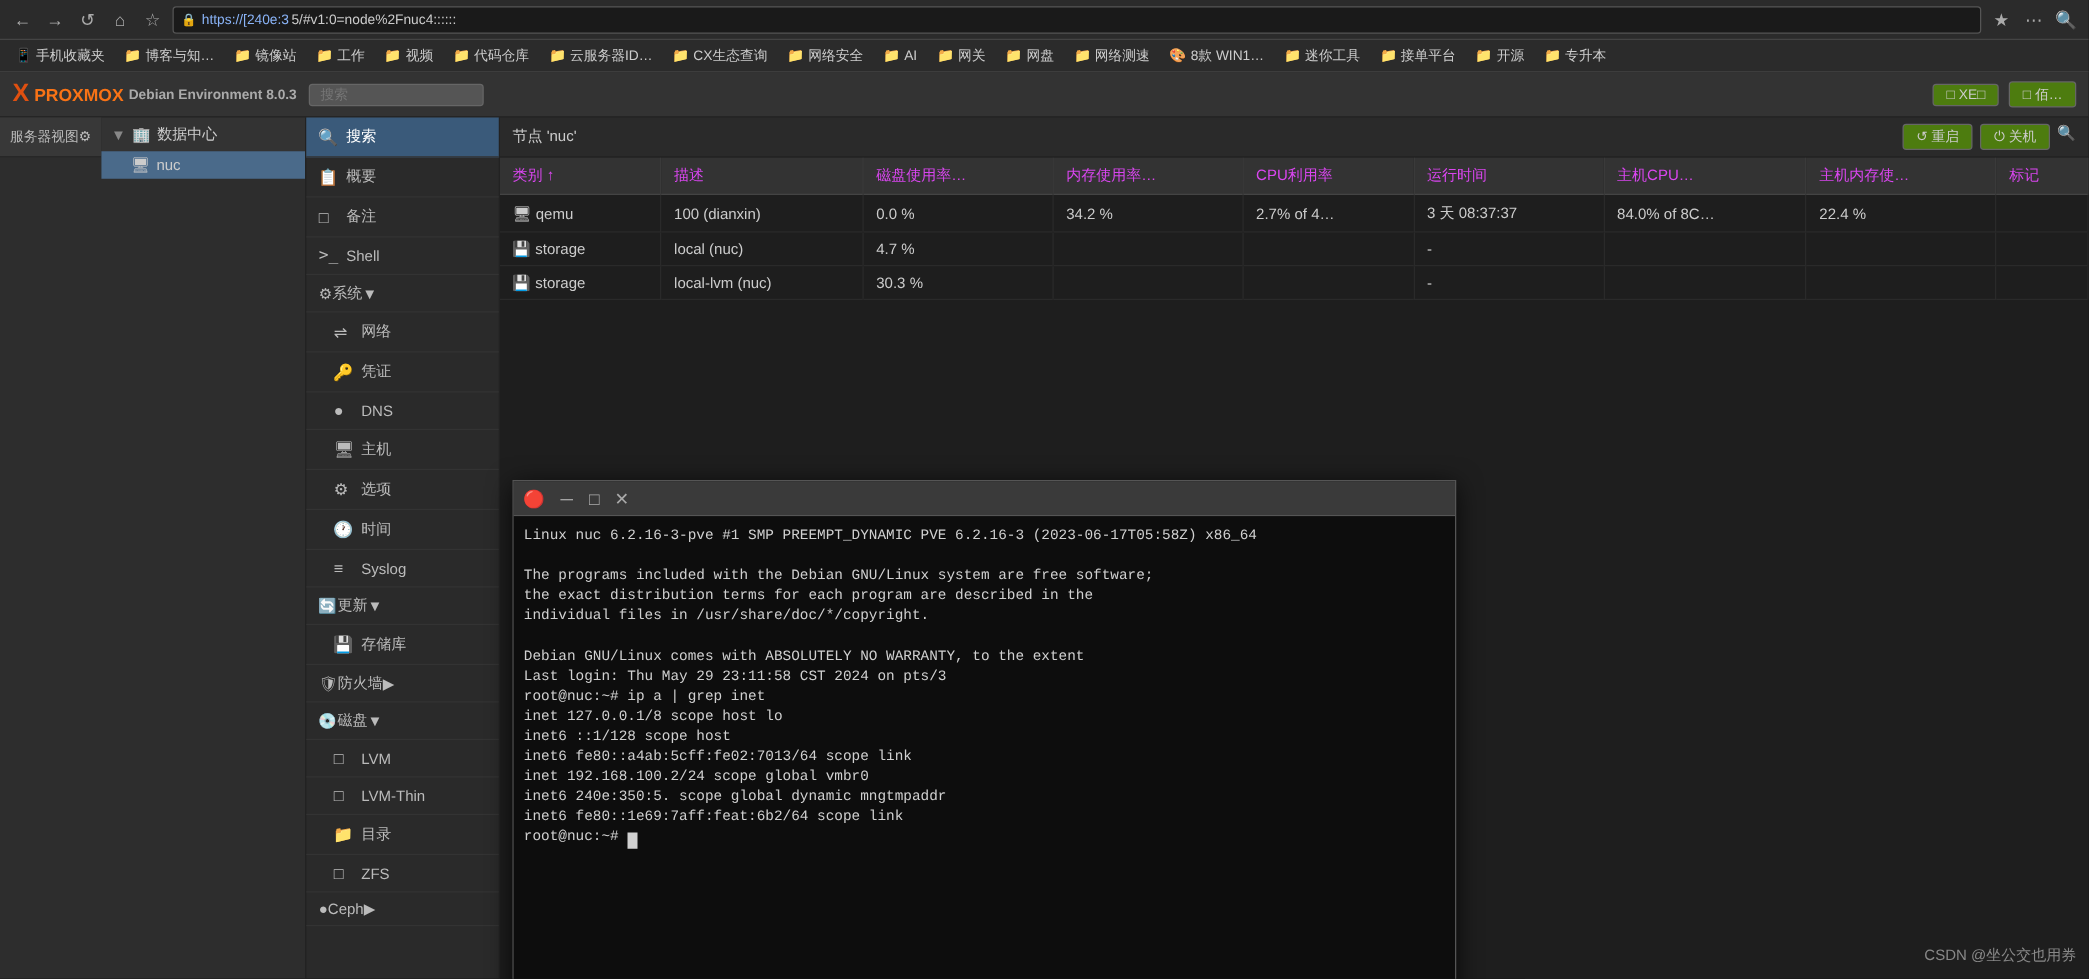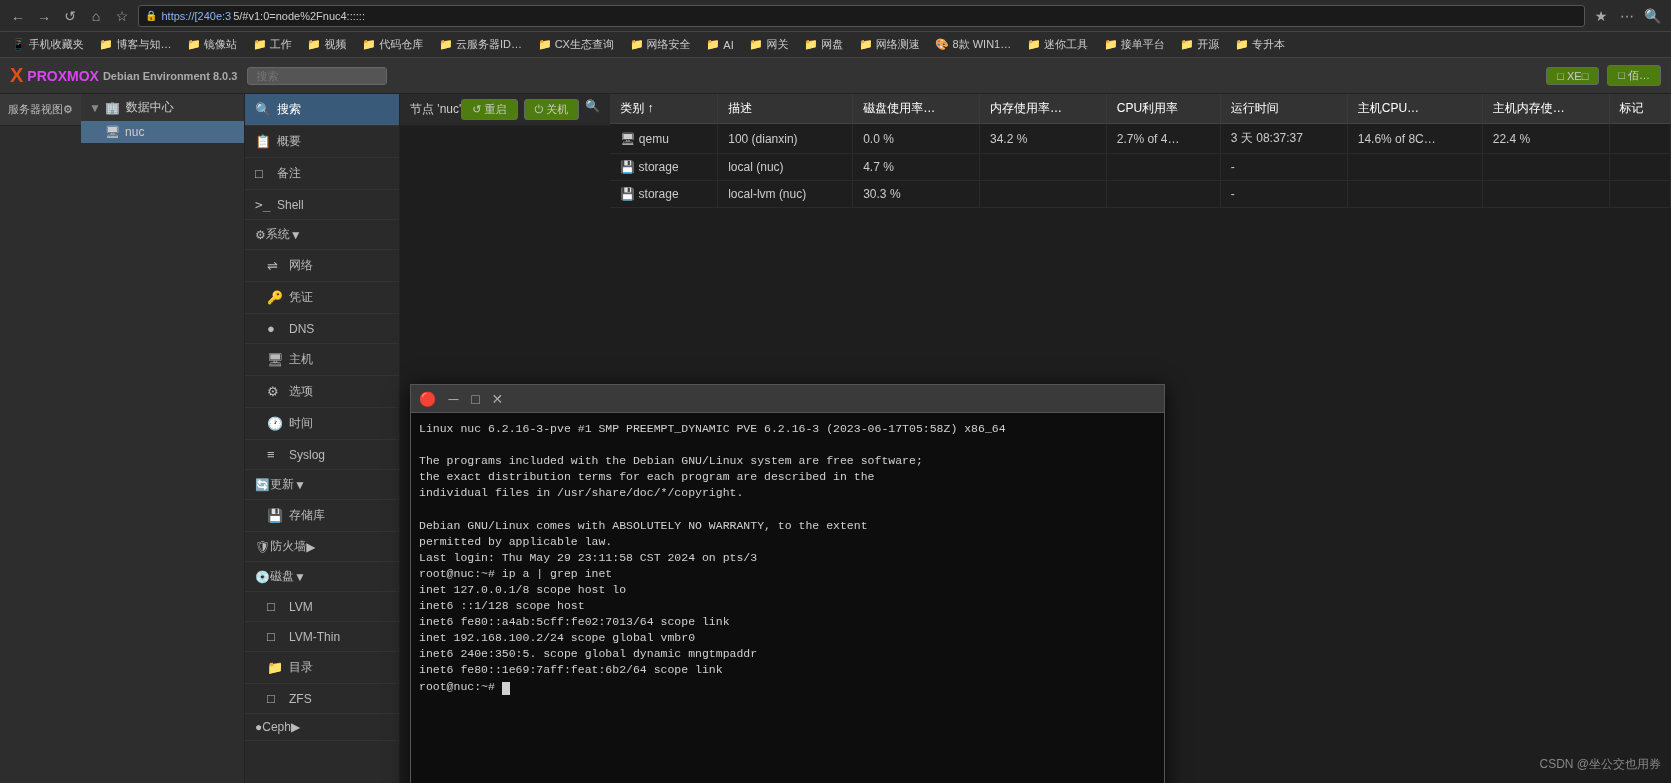--- a/index.html
+++ b/index.html
@@ -70,21 +70,21 @@
       align-items: center;
       padding: 0 10px;
       border-bottom: 1px solid #222;
     }
     .pve-logo {
       display: flex; align-items: center; gap: 4px;
       font-weight: bold; font-size: 13px;
       margin-right: 10px;
     }
     .logo-x { color: #e05010; font-size: 20px; font-weight: 900; }
-    .logo-proxmox { color: #d946ef; font-size: 14px; font-weight: bold; }
+    .logo-proxmox { color: #f97316; font-size: 14px; font-weight: bold; }
     .logo-ve { color: #aaa; font-size: 11px; }
     .pve-search {
       background: #555;
       border: 1px solid #666;
       color: #ccc;
       padding: 2px 8px;
       border-radius: 3px;
       font-size: 11px;
       width: 140px;
     }
@@ -174,21 +174,21 @@
       font-size: 12px;
       color: #bbb;
       border-bottom: 1px solid #333;
     }
 
     
     .content-area {
       flex: 1;
       background: #1e1e1e;
       display: flex;
-      flex-direction: row;
+      flex-direction: column;
       position: relative;
       justify-content: space-between;
     }
 
     
     .node-header {
       height: 32px;
       background: #2a2a2a;
       display: flex;
       align-items: center;
@@ -212,21 +212,21 @@
       border-collapse: collapse;
       font-size: 12px;
     }
     thead tr {
       background: #333;
       border-bottom: 1px solid #444;
     }
     thead th {
       padding: 6px 10px;
       text-align: left;
-      color: #ffffff;
+      color: #d946ef;
       font-weight: normal;
       border-right: 1px solid #3a3a3a;
       white-space: nowrap;
     }
     tbody tr {
       border-bottom: 1px solid #2a2a2a;
       margin-top: 13px;
     }
     tbody td {
       padding: 6px 10px;
@@ -492,21 +492,21 @@
           </tr>
         </thead>
         <tbody id="table-body">
         <tr>
     <td><span>🖥</span> qemu</td>
     <td>100 (dianxin)</td>
     <td>0.0 %</td>
     <td>34.2 %</td>
     <td>2.7% of 4…</td>
     <td>3 天 08:37:37</td>
-    <td>14.6% of 8C…</td>
+    <td>84.0% of 8C…</td>
     <td>22.4 %</td>
     <td></td>
   </tr>
             <tr>
     <td><span>💾</span> storage</td>
     <td>local (nuc)</td>
     <td>4.7 %</td>
     <td></td>
     <td></td>
     <td>-</td>
@@ -537,21 +537,20 @@
         <button class="console-btn">✕</button>
       </div>
       <div class="console-body" id="console-body">
       <div>Linux nuc 6.2.16-3-pve #1 SMP PREEMPT_DYNAMIC PVE 6.2.16-3 (2023-06-17T05:58Z) x86_64</div>
           <div>&nbsp;</div>
           <div>The programs included with the Debian GNU/Linux system are free software;</div>
           <div>the exact distribution terms for each program are described in the</div>
           <div>individual files in /usr/share/doc/*/copyright.</div>
           <div>&nbsp;</div>
           <div>Debian GNU/Linux comes with ABSOLUTELY NO WARRANTY, to the extent</div>
-          <div>permitted by applicable law.</div>
           <div>Last login: Thu May 29 23:11:58 CST 2024 on pts/3</div>
           <div>root@nuc:~# ip a | grep inet</div>
           <div>    inet 127.0.0.1/8 scope host lo</div>
           <div>    inet6 ::1/128 scope host</div>
           <div>    inet6 fe80::a4ab:5cff:fe02:7013/64 scope link</div>
           <div>    inet 192.168.100.2/24 scope global vmbr0</div>
           <div>    inet6 240e:350:5.              scope global dynamic mngtmpaddr</div>
           <div>    inet6 fe80::1e69:7aff:feat:6b2/64 scope link</div>
           <div>root@nuc:~# <span class="cursor"></span></div>
         </div>

